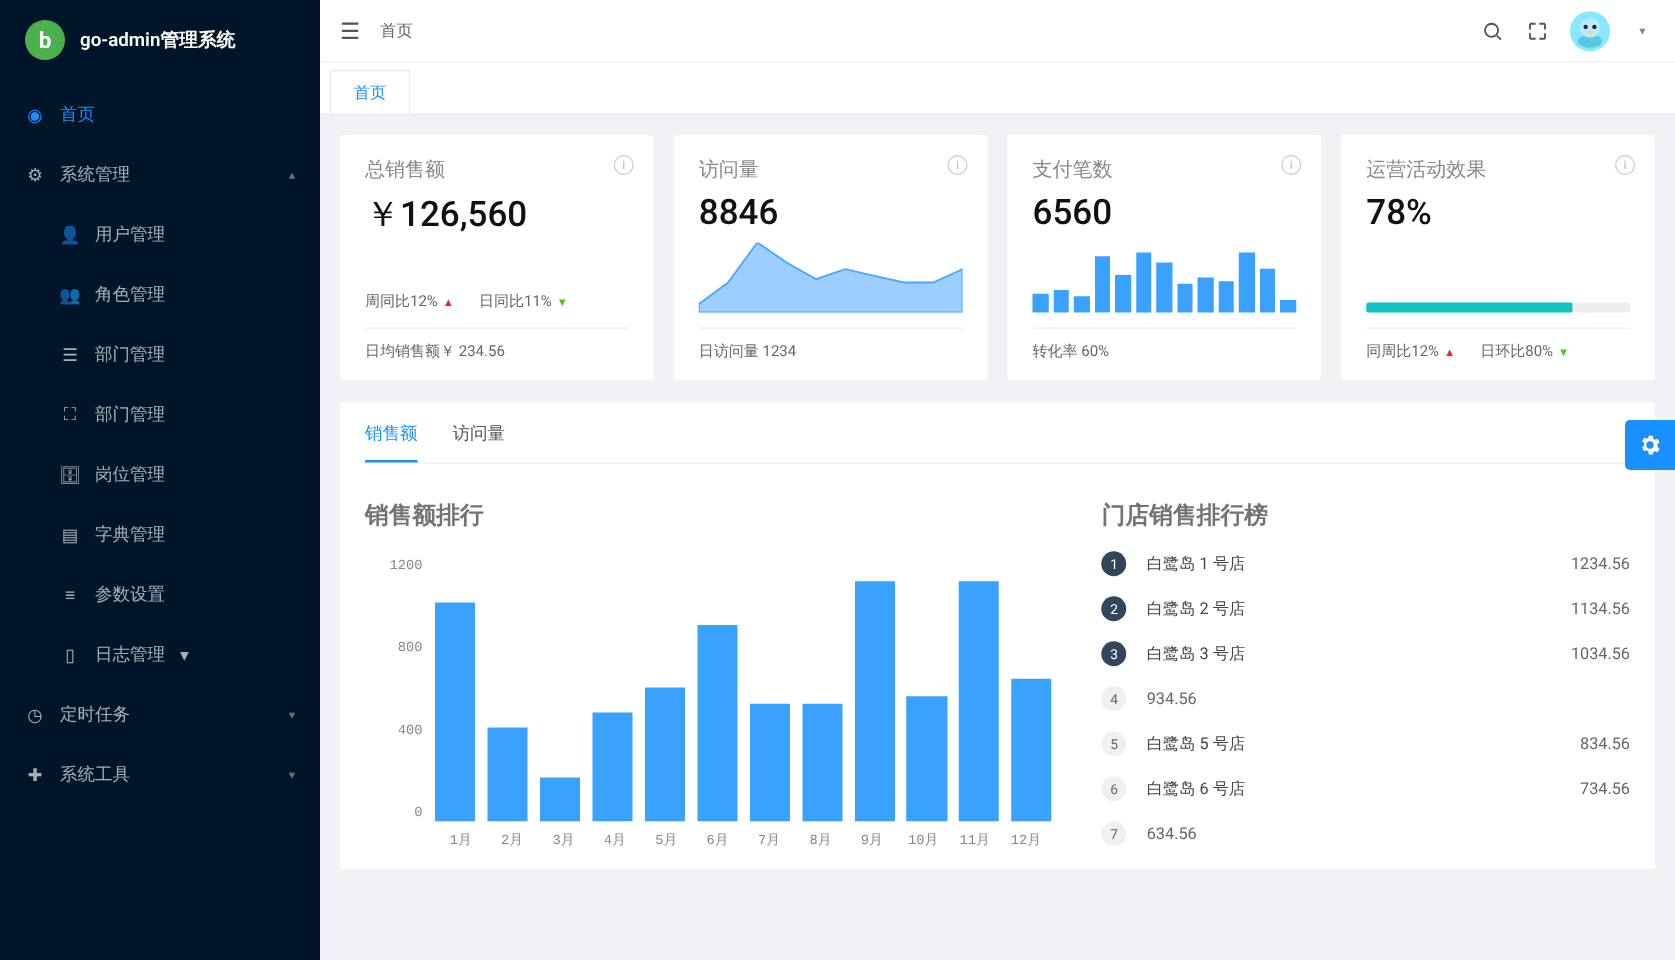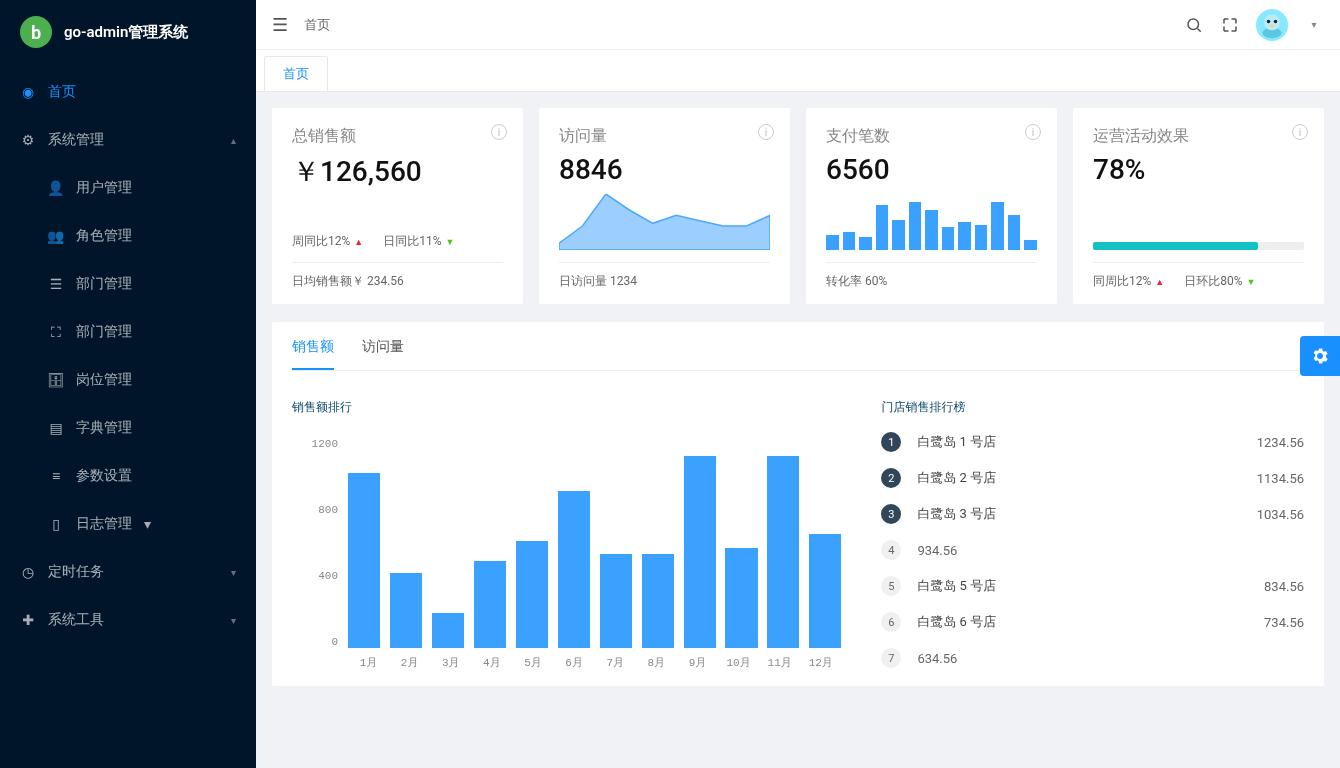--- a/index.html
+++ b/index.html
@@ -51,21 +51,21 @@
 .area-chart{width:100%; height:56px;}
 
 
 .panel { background:#fff; margin-top:18px; border-radius:2px; padding:16px 20px 0 20px; }
 .panel-tabs{ display:flex; gap:28px; border-bottom:1px solid #eee; }
 .panel-tab{ padding:0 0 12px 0; font-size:14px; color:#555; cursor:pointer; border-bottom:2px solid transparent;}
 .panel-tab.active{ color:#1890ff; border-bottom-color:#1890ff;}
 .panel-body{ display:flex; gap:40px; padding:28px 0 8px 0;}
 .panel-left{ flex:1.3; }
 .panel-right{ flex:1; }
-.section-title{ font-size:12px; font-weight:400; color:#0c4a6e; margin-bottom:12px;}
+.section-title{ font-size:19px; font-weight:700; color:#737373; margin-bottom:12px;}
 .big-chart{ position:relative; height:250px;font-family:Liberation Mono, monospace; }
 .y-labels{ position:absolute; left:0; top:10px; bottom:30px; width:46px; display:flex; flex-direction:column; justify-content:space-between; text-align:right; font-size:11px; color:#888;}
 .plot{ position:absolute; left:56px; right:0; top:10px; bottom:30px; display:flex; align-items:flex-end; gap:2%; }
 .plot .bar{ flex:1; background:#3aa1ff; }
 .x-labels{ position:absolute; left:56px; right:0; bottom:8px; display:flex; }
 .x-labels span{ flex:1; text-align:center; font-size:11px; color:#888;}
 .rank-list{ display:flex; flex-direction:column; gap:16px; padding-top:4px;}
 .rank-row{ display:flex; align-items:center; gap:16px; font-size:13px;}
 .rank-num{ width:20px; height:20px; border-radius:50%; display:flex; align-items:center; justify-content:center; font-size:11px; background:#f0f0f0; color:#666;}
 .rank-num.top{ background:#314659; color:#fff;}

